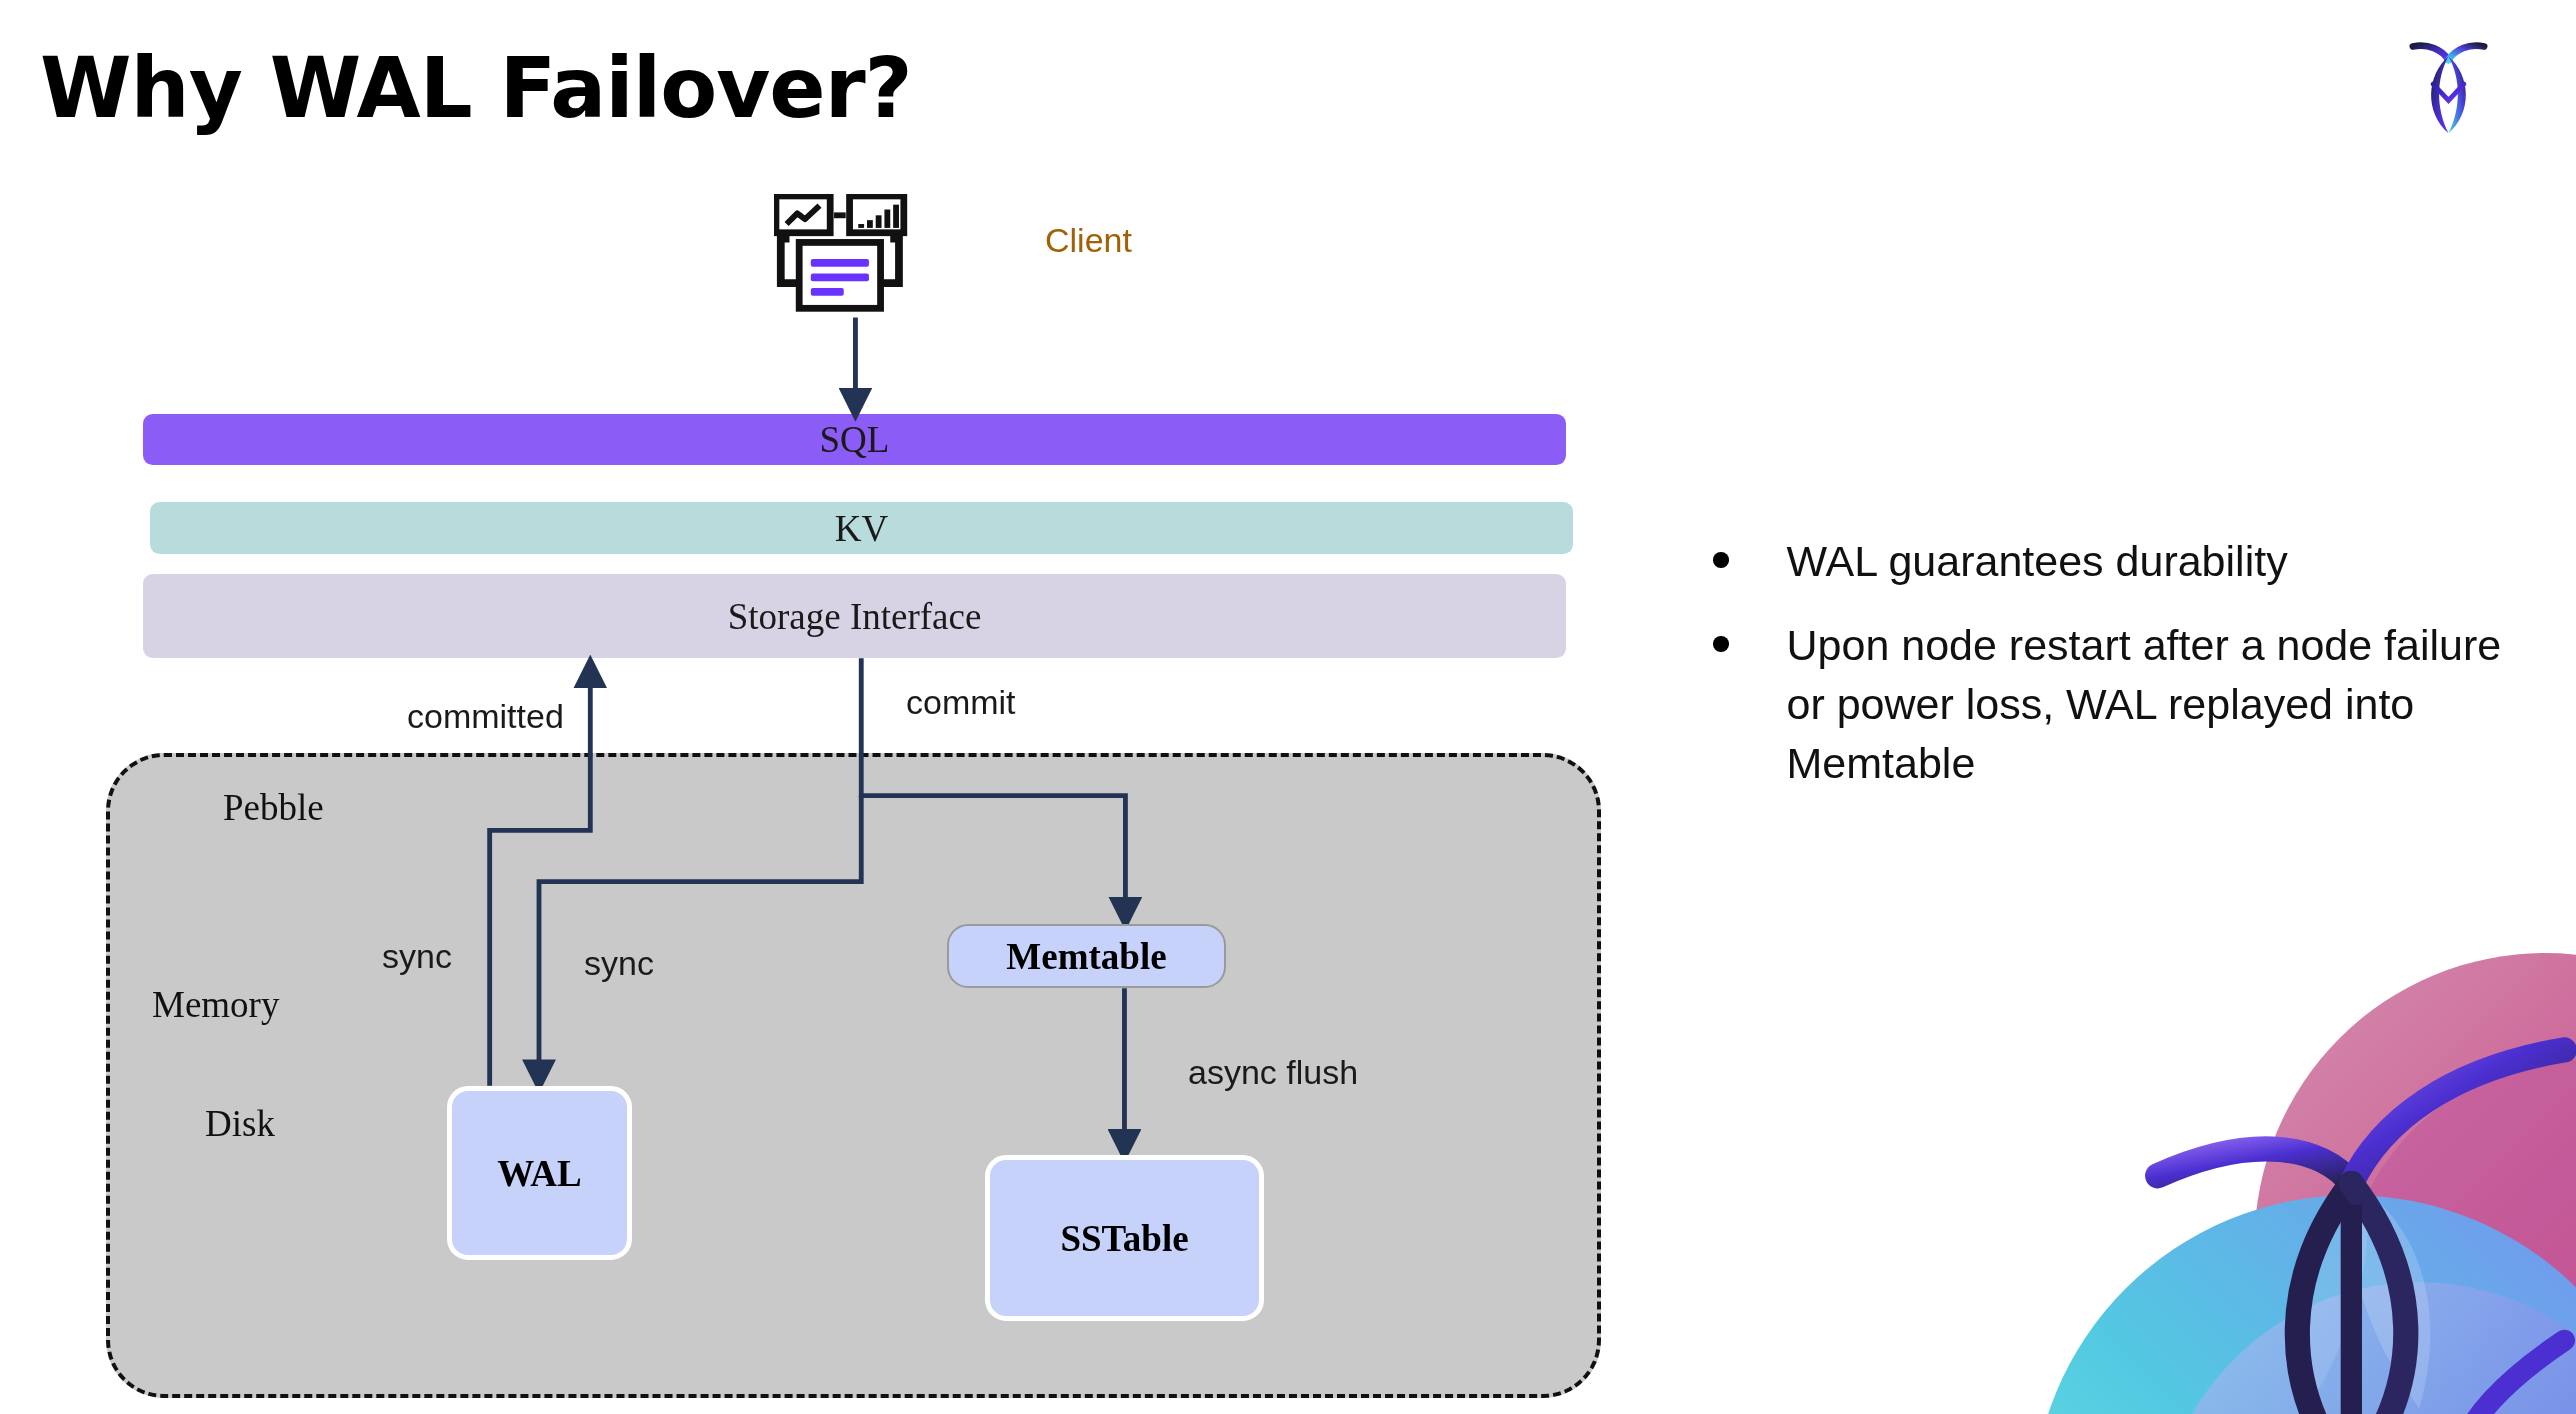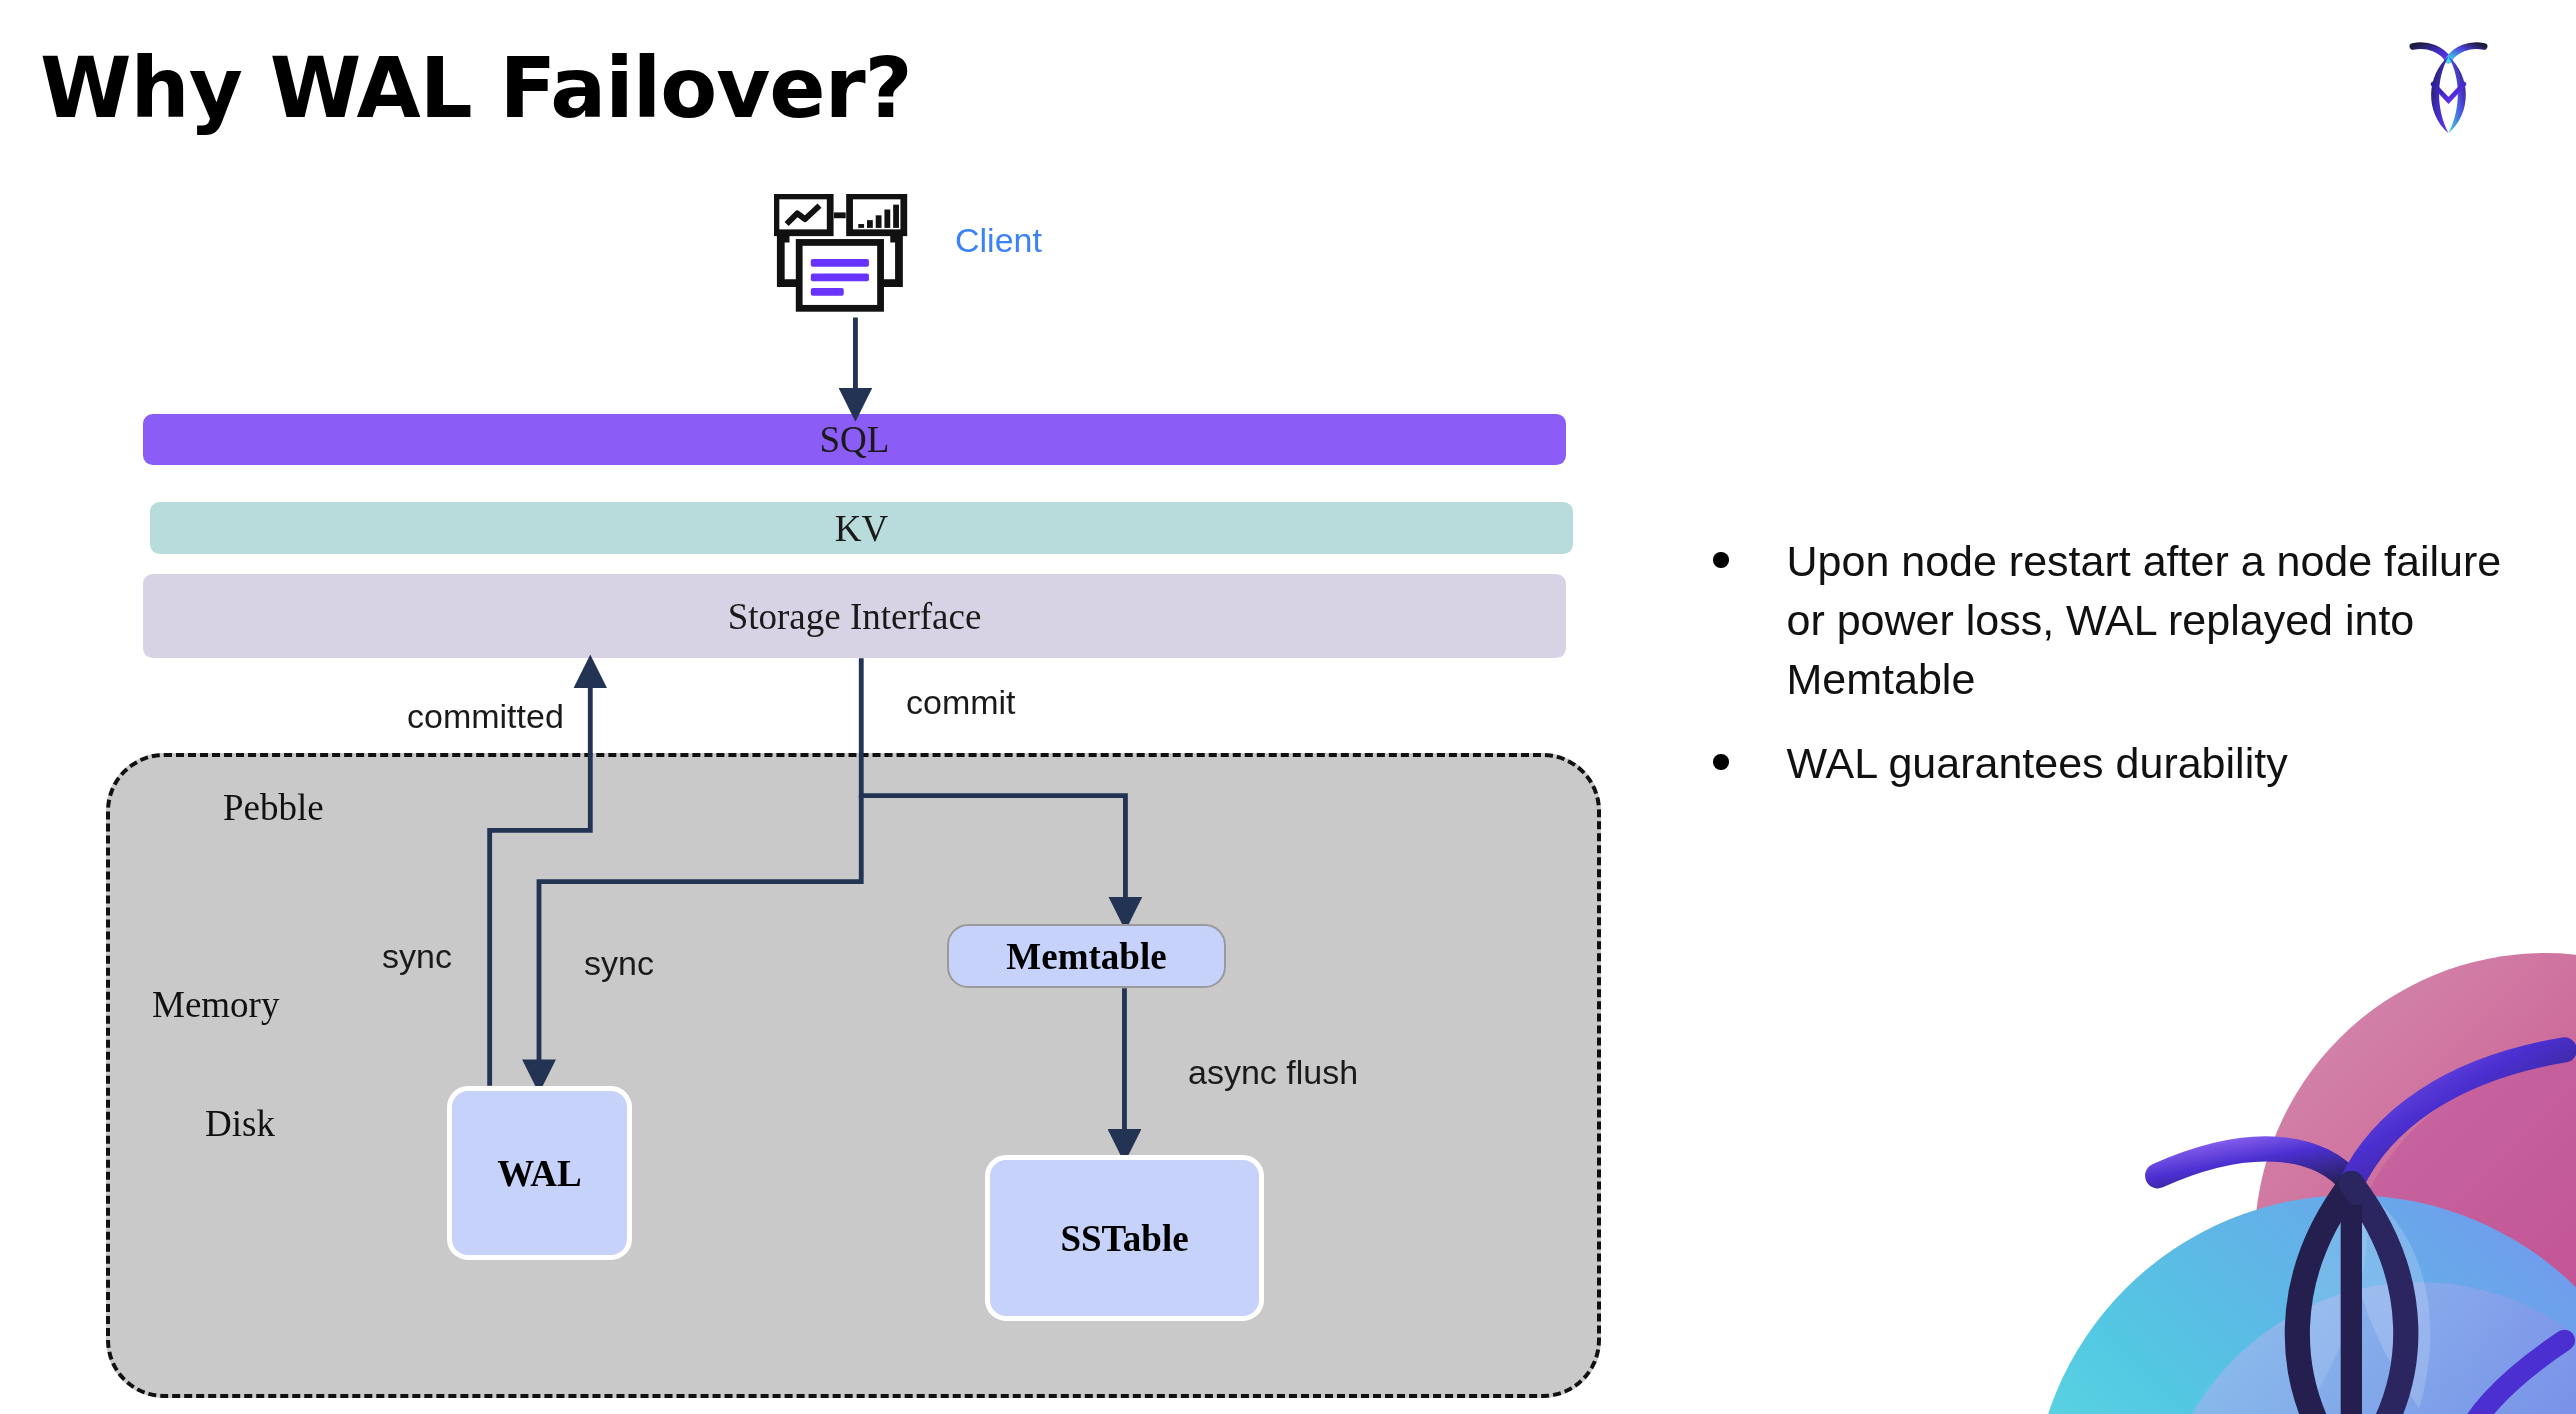--- a/index.html
+++ b/index.html
@@ -52,24 +52,24 @@
   
   #client-icon {
     position: absolute;
     left: 774px;
     top: 194px;
     width: 155px;
     height: 124px;
   }
   #client-label {
     position: absolute;
-    left: 955px;
+    left: 1045px;
     top: 221px;
     font-size: 34px;
-    color: #3b82f6;
+    color: #a16207;
     font-family: "Liberation Sans", sans-serif;
   }
 
   
   .layer-bar {
     position: absolute;
     left: 143px;
     width: 1423px;
     border-radius: 9.7px;
     display: flex;
@@ -355,20 +355,20 @@
 
 <div class="edge-label" id="label-committed">committed</div>
 <div class="edge-label" id="label-commit">commit</div>
 <div class="edge-label" id="label-sync-left">sync</div>
 <div class="edge-label" id="label-sync-right">sync</div>
 <div class="edge-label" id="label-async-flush">async flush</div>
 
 <div id="bullet-list">
   <div class="bullet-row">
     <div class="bullet-dot"></div>
-    <div class="bullet-text">Upon node restart after a node failure or power loss, WAL replayed into Memtable</div>
+    <div class="bullet-text">WAL guarantees durability</div>
   </div>
   <div class="bullet-row">
     <div class="bullet-dot"></div>
-    <div class="bullet-text">WAL guarantees durability</div>
+    <div class="bullet-text">Upon node restart after a node failure or power loss, WAL replayed into Memtable</div>
   </div>
 </div>
 
 
 </body></html>

